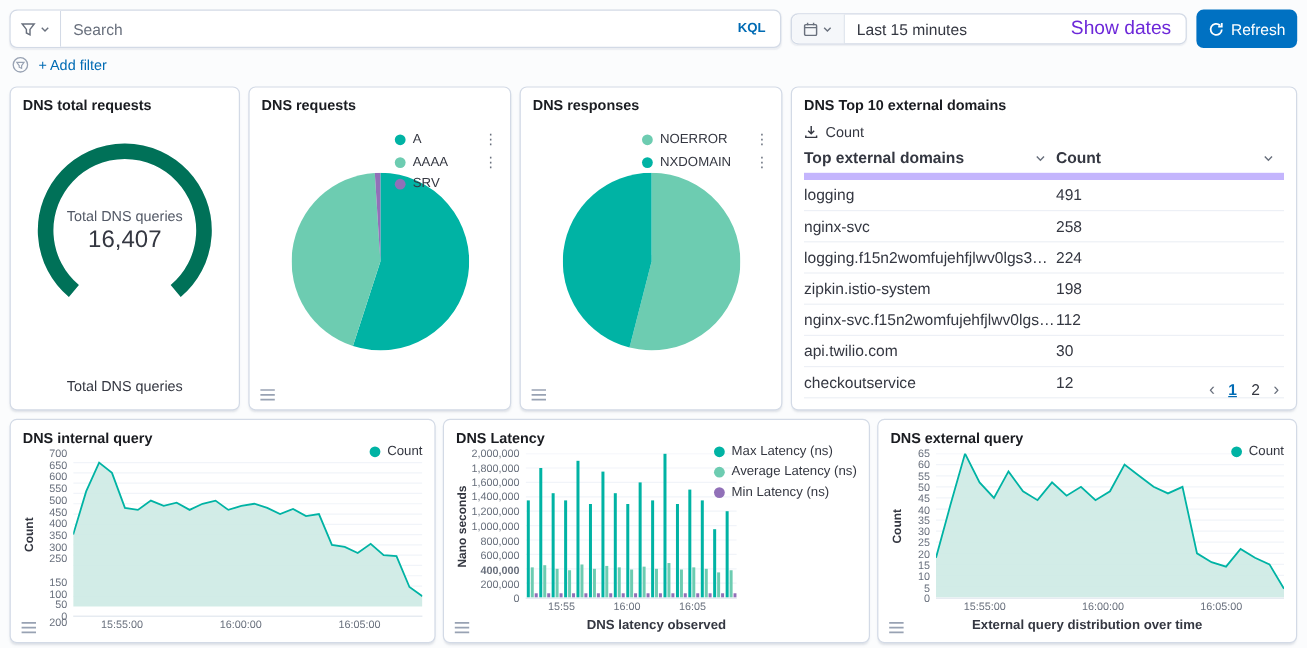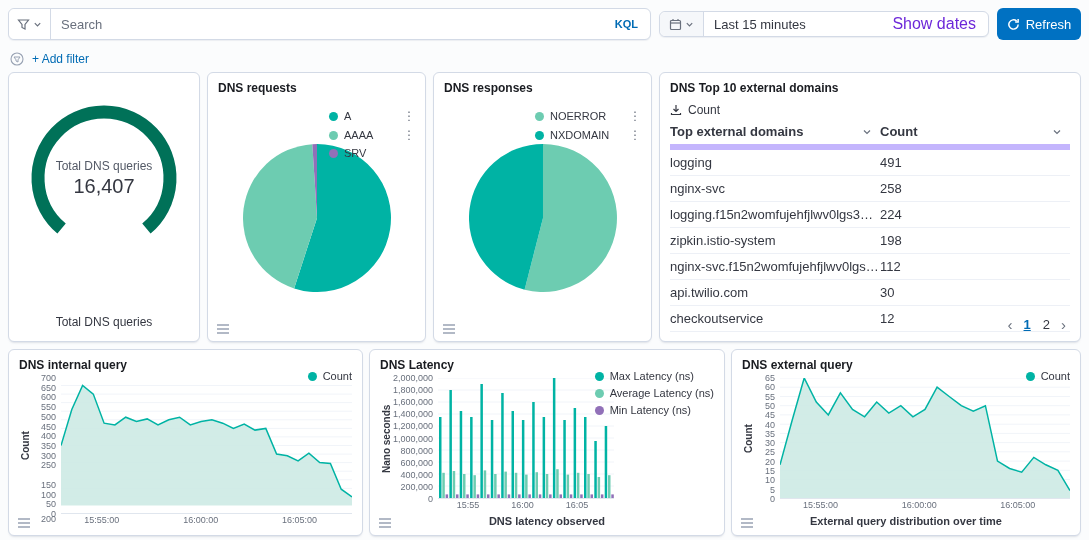--- a/index.html
+++ b/index.html
@@ -13,21 +13,21 @@
   .search{flex:1;border:none;outline:none;font-size:13px;padding:0 10px;font-family:"Liberation Sans",sans-serif;color:#343741;background:transparent}
   .search::placeholder{color:#69707D}
   .kql{color:#006BB4;font-size:11px;font-weight:700;padding:0 12px;cursor:pointer}
   .datepicker{width:330px;display:flex;align-items:center;height:26px;border:1px solid #D3DAE6;border-radius:6px;background:#fff;box-shadow:0 1px 1px rgba(152,162,179,.15)}
   .calbtn{height:100%;display:flex;align-items:center;gap:3px;padding:0 9px;border:none;background:#f5f7fa;border-right:1px solid #D3DAE6;border-radius:6px 0 0 6px;cursor:pointer}
   .timetext{flex:1;padding:0 10px;font-size:13px;color:#343741;cursor:pointer}
   .showdates{color:#6d28d9;font-size:16px;padding-right:12px;cursor:pointer;white-space:nowrap}
   .refreshbtn{width:84px;height:32px;background:#0071C2;color:#fff;border:none;border-radius:6px;display:flex;align-items:center;justify-content:center;gap:6px;font-size:13px;font-family:"Liberation Sans",sans-serif;cursor:pointer}
 
   
-  .filterrow{display:flex;align-items:flex-end;gap:8px;padding:7px 10px 2px;height:28px}
+  .filterrow{display:flex;align-items:flex-start;gap:8px;padding:7px 10px 2px;height:28px}
   .addfilter{color:#006BB4;font-size:12px;cursor:pointer}
 
   
   .row1{margin:4px 8px 0;display:grid;grid-template-columns:192px 219px 219px 1fr;gap:7px;height:270px}
   .row2{margin:7px 8px 8px;display:grid;grid-template-columns:355px 356px 1fr;gap:6px;height:187px}
   .panel{position:relative;background:#fff;border:1px solid #D3DAE6;border-radius:6px;padding:8px 10px;overflow:hidden;box-shadow:0 2px 2px -1px rgba(152,162,179,.3)}
   .ptitle{font-size:12px;font-weight:700;color:#1a1c21;cursor:pointer;white-space:nowrap}
 
   
   .gaugewrap{position:relative;width:150px;height:150px;margin:22px auto 0}
@@ -126,20 +126,21 @@
   <svg width="14" height="14" viewBox="0 0 14 14">
       <circle cx="7" cy="7" r="6" fill="none" stroke="#98A2B3" stroke-width="1.1"></circle>
       <path d="M4 5h6L8 7.8V10L6 9V7.8L4 5z" fill="none" stroke="#98A2B3" stroke-width="1"></path>
     </svg>
   <span class="addfilter">+ Add filter</span>
 </div>
 
 <div class="row1">
 
   <div class="panel">
+    <div class="ptitle">DNS total requests</div>
     <div class="gaugewrap">
       <svg id="gauge-svg" width="150" height="150" viewBox="0 0 150 150">
           <path d="M 32.58 125.56 A 66 66 0 1 1 117.42 125.56" stroke="#E9EEF5" stroke-width="13" fill="none"></path>
           <path d="M 32.58 125.56 A 66 66 0 1 1 117.42 125.56" stroke="#007158" stroke-width="13" fill="none"></path>
         </svg>
       <div class="gtext">
         <div class="glabel">Total DNS queries</div>
         <div class="gvalue">16,407</div>
       </div>
     </div>
@@ -368,21 +369,21 @@
         <div class="lrow">
           <span class="ldot" style="background: rgb(145, 112, 184);"></span>
           <span class="llabel">Min Latency (ns)</span>
         </div>
       </div>
     <div class="chartbody">
       <div class="ylab">Nano seconds</div>
       <div class="yticks w46" id="lat-yticks">
           <span style="top: 100%;">0</span>
           <span style="top: 90%;">200,000</span>
-          <span style="top: 80%;">400,000</span>
+          <span style="top: 80%; font-weight: bold;">400,000</span>
           <span style="top: 70%;">600,000</span>
           <span style="top: 60%;">800,000</span>
           <span style="top: 50%;">1,000,000</span>
           <span style="top: 40%;">1,200,000</span>
           <span style="top: 30%;">1,400,000</span>
           <span style="top: 20%;">1,600,000</span>
           <span style="top: 10%;">1,800,000</span>
           <span style="top: 0%;">2,000,000</span>
         </div>
       <div class="plot rpad">

